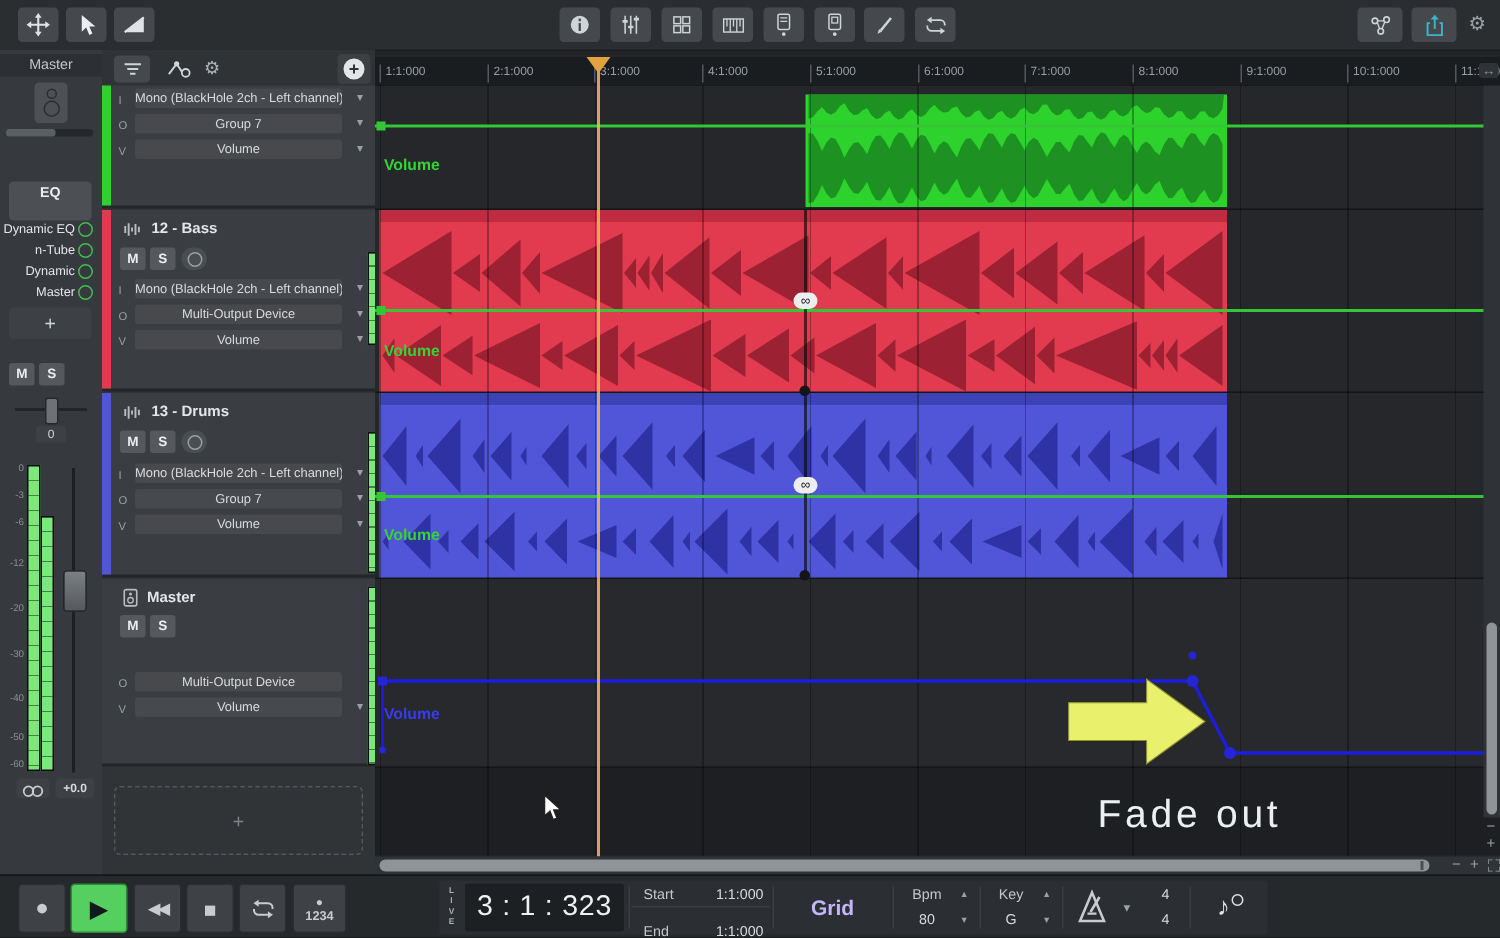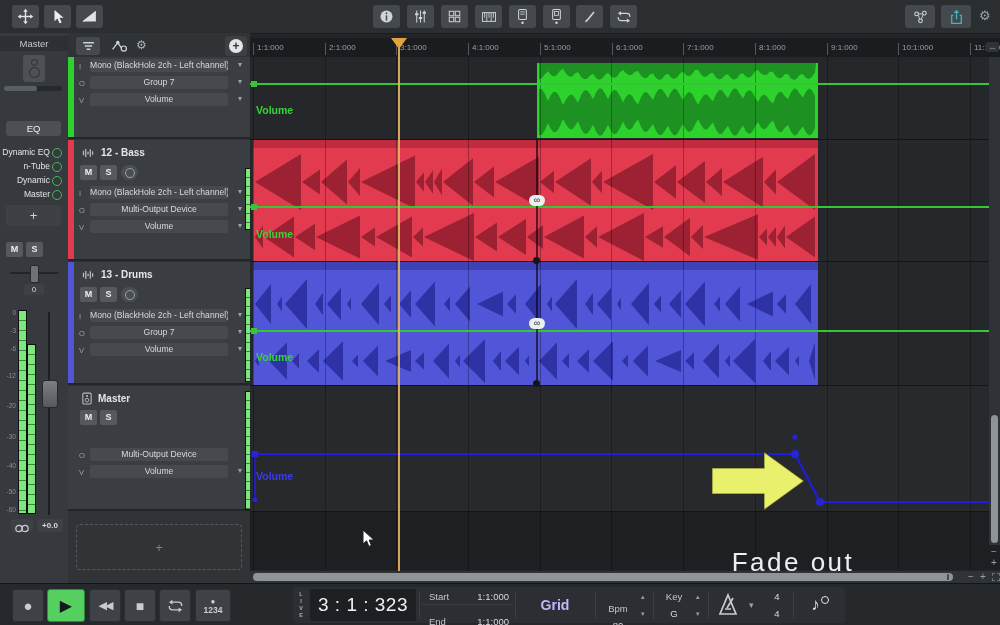--- a/index.html
+++ b/index.html
@@ -160,21 +160,21 @@
 
   <div class="abs" id="sidebar">
     <div class="sb-hdr">Master</div>
     <div class="abs" style="left:23px;top:22px;width:22px;height:27px;background:#4d5155;border-radius:3px">
       <div style="position:absolute;left:8px;top:4px;width:5px;height:5px;border:1.5px solid #2b2e31;border-radius:50%"></div>
       <div style="position:absolute;left:6px;top:12px;width:9px;height:9px;border:1.5px solid #2b2e31;border-radius:50%"></div>
     </div>
     <div class="abs" style="left:4px;top:53px;width:58px;height:5px;background:#26292c;border-radius:2px">
       <div style="position:absolute;left:0;top:0;width:33px;height:5px;background:#5a5f63;border-radius:2px"></div>
     </div>
-    <div class="sb-btn" style="left:6px;top:88px;width:55px;height:15px;font-size:9.5px;font-weight:normal;line-height:15px">EQ</div>
+    <div class="sb-btn" style="left:6px;top:88px;width:55px;height:26px;font-size:9.5px;font-weight:bold;line-height:15px">EQ</div>
 
     <div class="plug-row" style="top:113px">
       <span class="plug-lbl">Dynamic EQ</span>
       <span class="plug-pwr"></span>
     </div>
     <div class="plug-row" style="top:127px">
       <span class="plug-lbl">n-Tube</span>
       <span class="plug-pwr"></span>
     </div>
     <div class="plug-row" style="top:141px">
@@ -419,21 +419,21 @@
     <circle cx="5" cy="114" r="2.4" fill="#2525d5"></circle>
   </svg>
   <div class="vol-lbl" style="left:256px;top:470px;color:#3a3aee">Volume</div>
 
   <div class="abs" style="left:398px;top:38px;width:1.6px;height:533px;background:rgba(230,181,99,.9)"></div>
   <div class="abs" style="left:391px;top:38px;width:0;height:0;border-left:8px solid transparent;border-right:8px solid transparent;border-top:11px solid #e2a23e"></div>
 
   <svg class="abs" style="left:712px;top:448px" width="100" height="68">
     <polygon points="0,20 52,20 52,4 92,33 52,62 52,46 0,46" fill="#e9f06b" stroke="rgba(45,45,10,.5)" stroke-width="1.5"></polygon>
   </svg>
-  <div class="abs" style="left:688px;top:547px;width:210px;text-align:center;font-size:26px;font-weight:300;letter-spacing:2.5px;color:#eceff1">Fade out</div>
+  <div class="abs" style="left:688px;top:527px;width:210px;text-align:center;font-size:26px;font-weight:300;letter-spacing:2.5px;color:#eceff1">Fade out</div>
 
   <svg class="abs" style="left:362px;top:529px" width="14" height="19" viewBox="0 0 14 19">
     <path d="M1 1v14l3.6-3.2 2.2 5.6 2.6-1-2.2-5.4H12z" fill="#fff" stroke="#222" stroke-width="1"></path>
   </svg>
 
   <div class="abs scroll" style="left:250px;top:571px;width:750px;height:12px">
     <div class="thumb" style="position:absolute;left:3px;top:2px;width:700px;height:8px">
       <div style="position:absolute;right:4px;top:1px;width:2px;height:6px;background:#4a4e52"></div>
     </div>
     <span class="szbtn" style="left:718px;top:1px">−</span>
@@ -486,21 +486,21 @@
         <span style="position:absolute;left:8px;top:3px;font-size:9.5px;color:#c3c7cb">End</span>
         <span style="position:absolute;right:4px;top:3px;font-size:9.5px;color:#d6dade">1:1:000</span>
       </div>
 
       <div class="tdiv" style="left:222px"></div>
       <div class="abs" style="left:222px;top:0;width:80px;height:36px;display:flex;align-items:center;justify-content:center;
            font-size:14px;font-weight:bold;color:#c4b5fd">Grid</div>
 
       <div class="tdiv" style="left:302px"></div>
       <div class="abs" style="left:304px;top:0;width:42px">
-        <div class="tsec-lbl" style="margin-top:16px">Bpm</div>
+        <div class="tsec-lbl" style="margin-top:4px">Bpm</div>
         <div class="tsec-lbl" style="margin-top:6px;color:#d6dade">80</div>
       </div>
       <span class="spin" style="left:348px;top:6px">▴</span>
       <span class="spin" style="left:348px;top:23px">▾</span>
 
       <div class="tdiv" style="left:360px"></div>
       <div class="abs" style="left:361px;top:0;width:40px">
         <div class="tsec-lbl" style="margin-top:4px">Key</div>
         <div class="tsec-lbl" style="margin-top:6px;color:#d6dade">G</div>
       </div>

